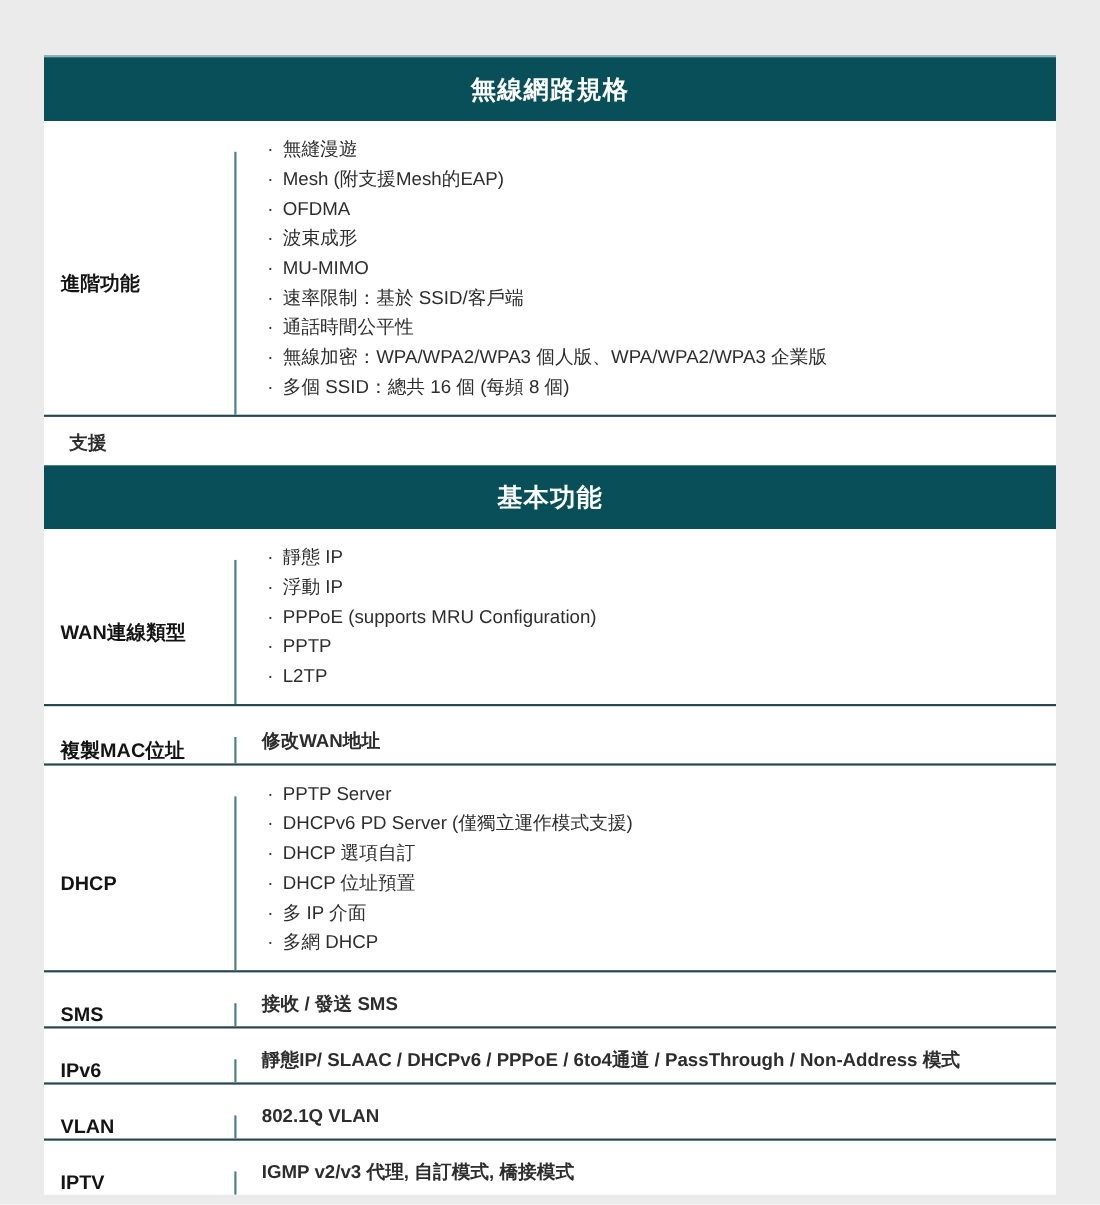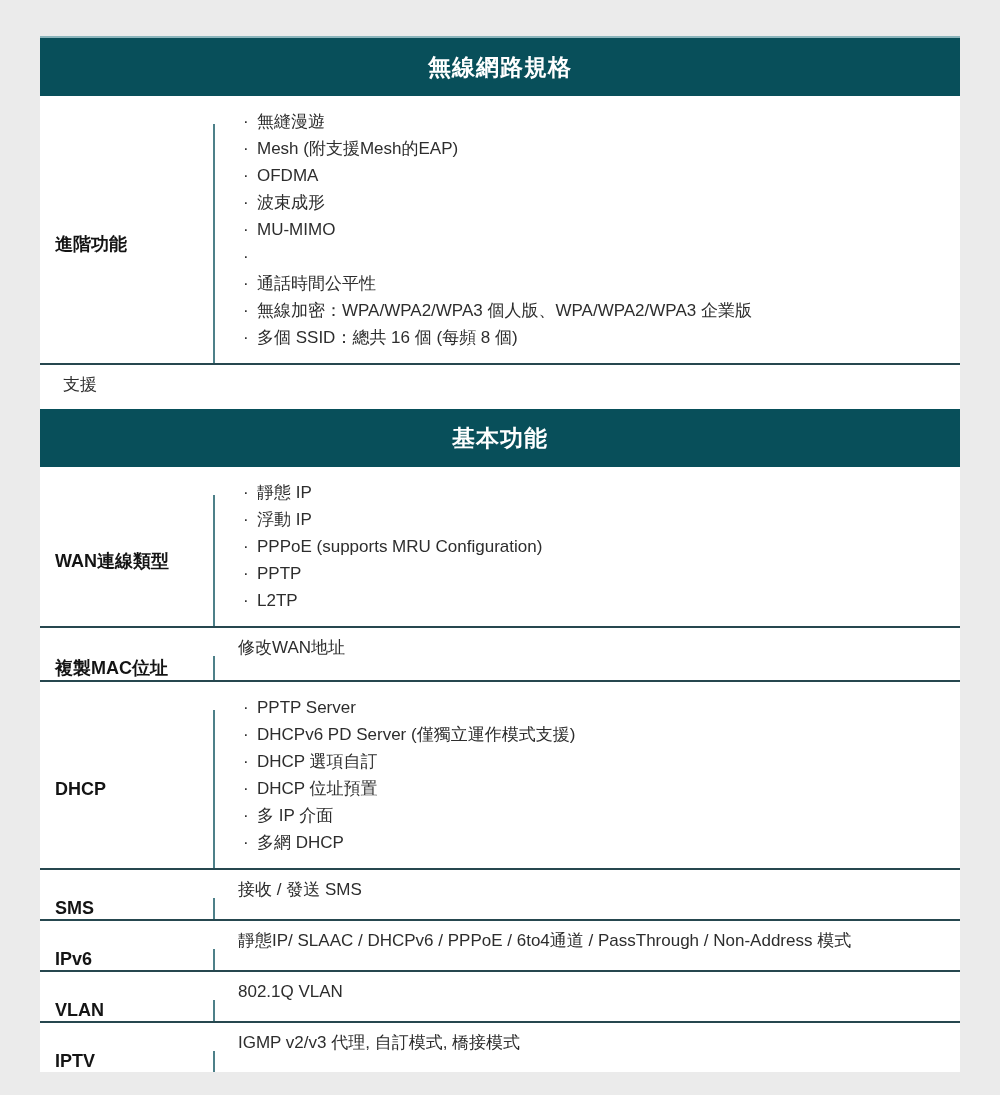--- a/index.html
+++ b/index.html
@@ -9,21 +9,21 @@
   body {
     width: 1000px;
     height: 1095px;
     background: var(--page-bg, #ebebeb);
     font-family: "Liberation Sans", "DejaVu Sans", sans-serif;
     position: relative;
   }
   .spec-table {
     position: absolute;
     left: 40px;
-    top: 36px;
+    top: 50px;
     width: 920px;
     background: #ffffff;
     border-top: 2px solid #8ab4bb;
   }
   .header-row {
     background: var(--header-bg, #084f5a);
     color: var(--header-text, #ffffff);
     min-height: 58px;
     display: flex;
     align-items: center;
@@ -52,25 +52,26 @@
     box-sizing: content-box;
     margin-top: 28px;
   }
   .value-cell {
     flex: 1;
     font-size: 17px;
     color: #2d2d2d;
   }
   .value-cell.plain {
     display: flex;
-    align-items: flex-start;
+    align-items: flex-end;
     min-height: 44px;
     box-sizing: border-box;
     padding: 8px 12px 8px 23px;
     line-height: 24px;
+    font-weight: bold;
   }
   ul.bullets {
     list-style: none;
     margin: 0;
     padding: 12px 12px 12px 28px;
   }
   ul.bullets li {
     display: flex;
     line-height: 27px;
   }
@@ -106,20 +107,21 @@
           <li>
             <span class="bullet-dot">·</span>
             <span>波束成形</span>
           </li>
           <li>
             <span class="bullet-dot">·</span>
             <span>MU-MIMO</span>
           </li>
           <li>
             <span class="bullet-dot">·</span>
+            <span>速率限制：基於 SSID/客戶端</span>
           </li>
           <li>
             <span class="bullet-dot">·</span>
             <span>通話時間公平性</span>
           </li>
           <li>
             <span class="bullet-dot">·</span>
             <span>無線加密：WPA/WPA2/WPA3 個人版、WPA/WPA2/WPA3 企業版</span>
           </li>
           <li>

